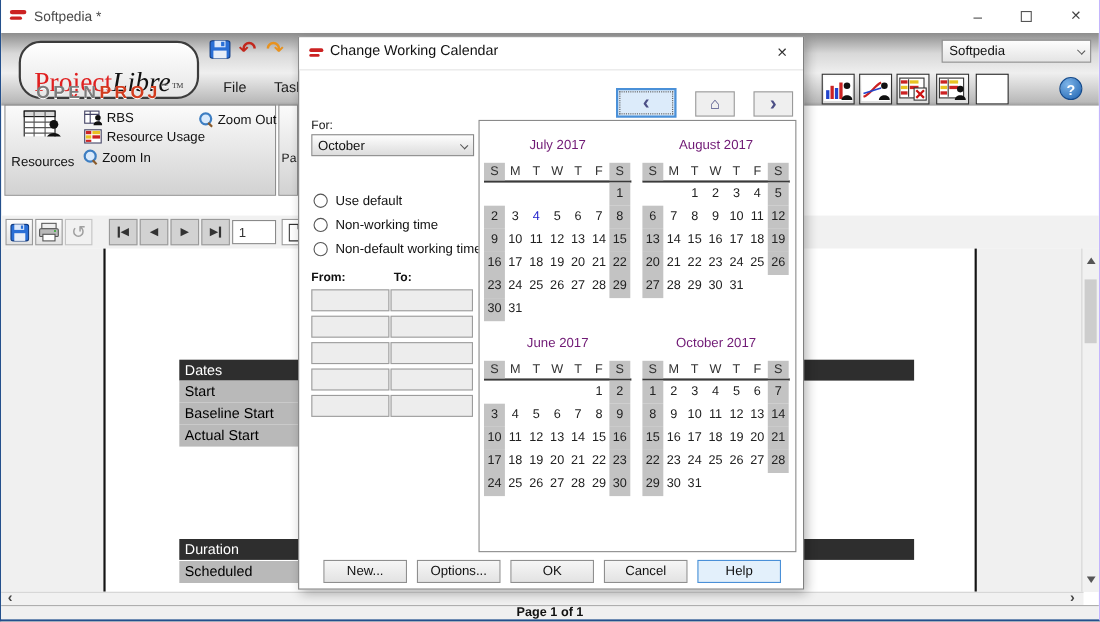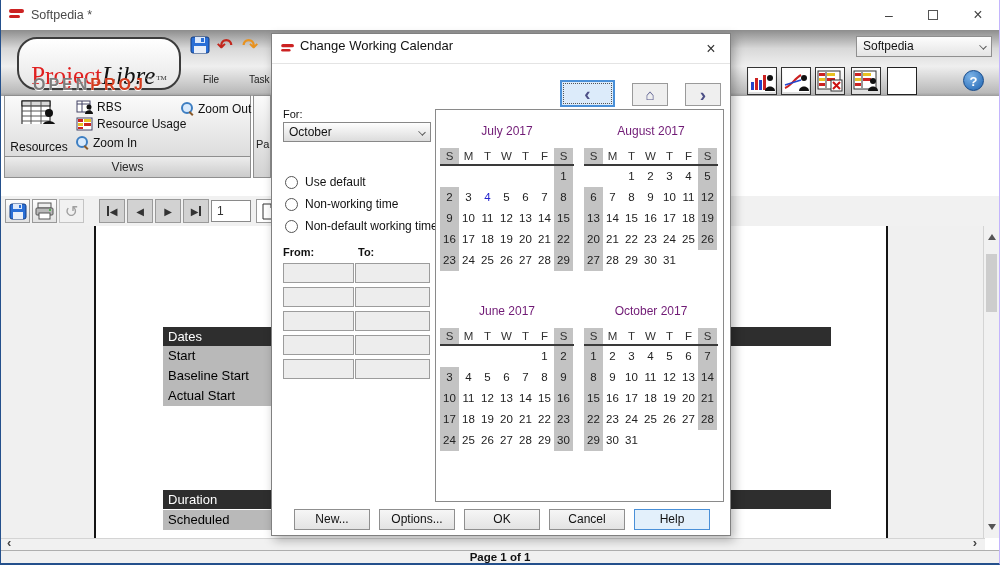--- a/index.html
+++ b/index.html
@@ -17,21 +17,21 @@
   
   .ribbon{position:absolute;left:0;top:30px;width:100%;height:66px;background:linear-gradient(#8d8d8d,#d8d8d8 28%,#efefef 55%,#b9b9b9 95%,#9c9c9c)}
   .logo-pill{position:absolute;left:16px;top:7px;width:164px;height:53px;background:linear-gradient(#ffffff,#e6e6e6);border:2px solid #3c3c3c;border-radius:20px;display:flex;align-items:flex-end;justify-content:center;font-family:"Liberation Serif","DejaVu Serif",serif;font-weight:normal;font-size:25px;line-height:1}
   .logo-pill .p1{color:#e02020}
   .logo-pill .p2{color:#111;font-style:italic}
   .logo-pill .tm{font-size:7px;color:#333;align-self:flex-end;margin:0 0 6px 1px;font-style:normal}
   .openproj{position:absolute;left:32px;top:46px;font-size:16px;font-weight:bold;letter-spacing:3px;color:#7d7d7d;text-shadow:0 1px 0 #fff}
   .openproj b{color:#d23c1e}
   .openproj .tm{font-size:7px;letter-spacing:0;vertical-align:top;color:#555}
   .qbtn{position:absolute;top:4px;width:24px;height:22px;display:flex;align-items:center;justify-content:center;font-size:19px;font-weight:bold;line-height:1}
-  .tab{position:absolute;top:36px;height:28px;line-height:28px;padding:0 12px;font-size:10px;color:#1a1a1a}
+  .tab{position:absolute;top:36px;height:28px;line-height:28px;padding:0 12px;font-size:13px;color:#1a1a1a}
   .dropdown{position:absolute;height:21px;background:linear-gradient(#fdfdfd,#e4e4e4);border:1px solid #8f8f8f;font-size:12px;line-height:19px;padding:0 18px 0 6px;color:#111}
   .chev{position:absolute;right:5px;top:6px;width:6px;height:6px;border-right:1.5px solid #555;border-bottom:1.5px solid #555;transform:rotate(45deg) scaleY(.8)}
   .ricon{position:absolute;top:37px;width:30px;height:28px;background:linear-gradient(#fdfdfd,#dddddd);border:1px solid #333;display:flex;align-items:center;justify-content:center}
   .helpbtn{position:absolute;top:40px;width:21px;height:21px;border-radius:50%;background:radial-gradient(circle at 35% 30%,#7db4e8,#1d62b0);color:#fff;font-weight:bold;font-size:13px;text-align:center;line-height:21px;border:1px solid #14498a}
   
   .panel{position:absolute;left:3px;top:95px;width:247px;height:83px;border:1px solid #8f8f8f;background:linear-gradient(#fbfbfb,#d2d2d2)}
   .panel2{position:absolute;left:252px;top:95px;width:18px;height:83px;border:1px solid #8f8f8f;background:linear-gradient(#fbfbfb,#d2d2d2);font-size:11px;color:#222}
   .views{position:absolute;bottom:0;left:0;width:100%;height:21px;border-top:1px solid #8f8f8f;background:linear-gradient(#ededed,#cbcbcb);text-align:center;line-height:20px;font-size:12px;color:#2a2a2a}
   .pitem{position:absolute;display:flex;gap:4px;font-size:12px;color:#111;white-space:nowrap}
   .bigbtn{position:absolute;left:5px;top:4px;width:58px;height:54px;display:flex;flex-direction:column;align-items:center}
@@ -217,21 +217,20 @@
       <span>Resource Usage</span>
     </div>
     <div class="pitem" style="left:71px;top:40px">
       <span class="mag"></span>
       <span>Zoom In</span>
     </div>
     <div class="pitem" style="left:176px;top:6px">
       <span class="mag"></span>
       <span>Zoom Out</span>
     </div>
-    <div class="views">Views</div>
   </div>
   <div class="panel2">
     <span style="position:absolute;left:2px;top:42px">Pa</span>
   </div>
 
   <div class="toolbar">
     <div class="tbtn" style="left:4px">
       <svg width="18" height="17">
           <rect x="1" y="1" width="16" height="15" rx="2" fill="#2a6fd6" stroke="#123c82"></rect>
           <rect x="4" y="1" width="9" height="5" fill="#dce8fa"></rect>
@@ -359,20 +358,21 @@
 
     <div class="calpanel" id="months">
         <div class="month" style="left: 4px; top: 14px;">
           <div class="mtitle">July 2017</div>
           <div class="mrow mhead"><span class="mcell wk">S</span><span class="mcell">M</span><span class="mcell">T</span><span class="mcell">W</span><span class="mcell">T</span><span class="mcell">F</span><span class="mcell wk">S</span></div>
           <div class="mrow"><span class="mcell"></span><span class="mcell"></span><span class="mcell"></span><span class="mcell"></span><span class="mcell"></span><span class="mcell"></span><span class="mcell wk">1</span></div>
           <div class="mrow"><span class="mcell wk">2</span><span class="mcell">3</span><span class="mcell" style="color: rgb(34, 34, 204);">4</span><span class="mcell">5</span><span class="mcell">6</span><span class="mcell">7</span><span class="mcell wk">8</span></div>
           <div class="mrow"><span class="mcell wk">9</span><span class="mcell">10</span><span class="mcell">11</span><span class="mcell">12</span><span class="mcell">13</span><span class="mcell">14</span><span class="mcell wk">15</span></div>
           <div class="mrow"><span class="mcell wk">16</span><span class="mcell">17</span><span class="mcell">18</span><span class="mcell">19</span><span class="mcell">20</span><span class="mcell">21</span><span class="mcell wk">22</span></div>
           <div class="mrow"><span class="mcell wk">23</span><span class="mcell">24</span><span class="mcell">25</span><span class="mcell">26</span><span class="mcell">27</span><span class="mcell">28</span><span class="mcell wk">29</span></div>
+          <div class="mrow"><span class="mcell wk">30</span><span class="mcell">31</span><span class="mcell"></span><span class="mcell"></span><span class="mcell"></span><span class="mcell"></span><span class="mcell"></span></div>
         </div>
         <div class="month" style="left: 148px; top: 14px;">
           <div class="mtitle">August 2017</div>
           <div class="mrow mhead"><span class="mcell wk">S</span><span class="mcell">M</span><span class="mcell">T</span><span class="mcell">W</span><span class="mcell">T</span><span class="mcell">F</span><span class="mcell wk">S</span></div>
           <div class="mrow"><span class="mcell"></span><span class="mcell"></span><span class="mcell">1</span><span class="mcell">2</span><span class="mcell">3</span><span class="mcell">4</span><span class="mcell wk">5</span></div>
           <div class="mrow"><span class="mcell wk">6</span><span class="mcell">7</span><span class="mcell">8</span><span class="mcell">9</span><span class="mcell">10</span><span class="mcell">11</span><span class="mcell wk">12</span></div>
           <div class="mrow"><span class="mcell wk">13</span><span class="mcell">14</span><span class="mcell">15</span><span class="mcell">16</span><span class="mcell">17</span><span class="mcell">18</span><span class="mcell wk">19</span></div>
           <div class="mrow"><span class="mcell wk">20</span><span class="mcell">21</span><span class="mcell">22</span><span class="mcell">23</span><span class="mcell">24</span><span class="mcell">25</span><span class="mcell wk">26</span></div>
           <div class="mrow"><span class="mcell wk">27</span><span class="mcell">28</span><span class="mcell">29</span><span class="mcell">30</span><span class="mcell">31</span><span class="mcell"></span><span class="mcell"></span></div>
         </div>

